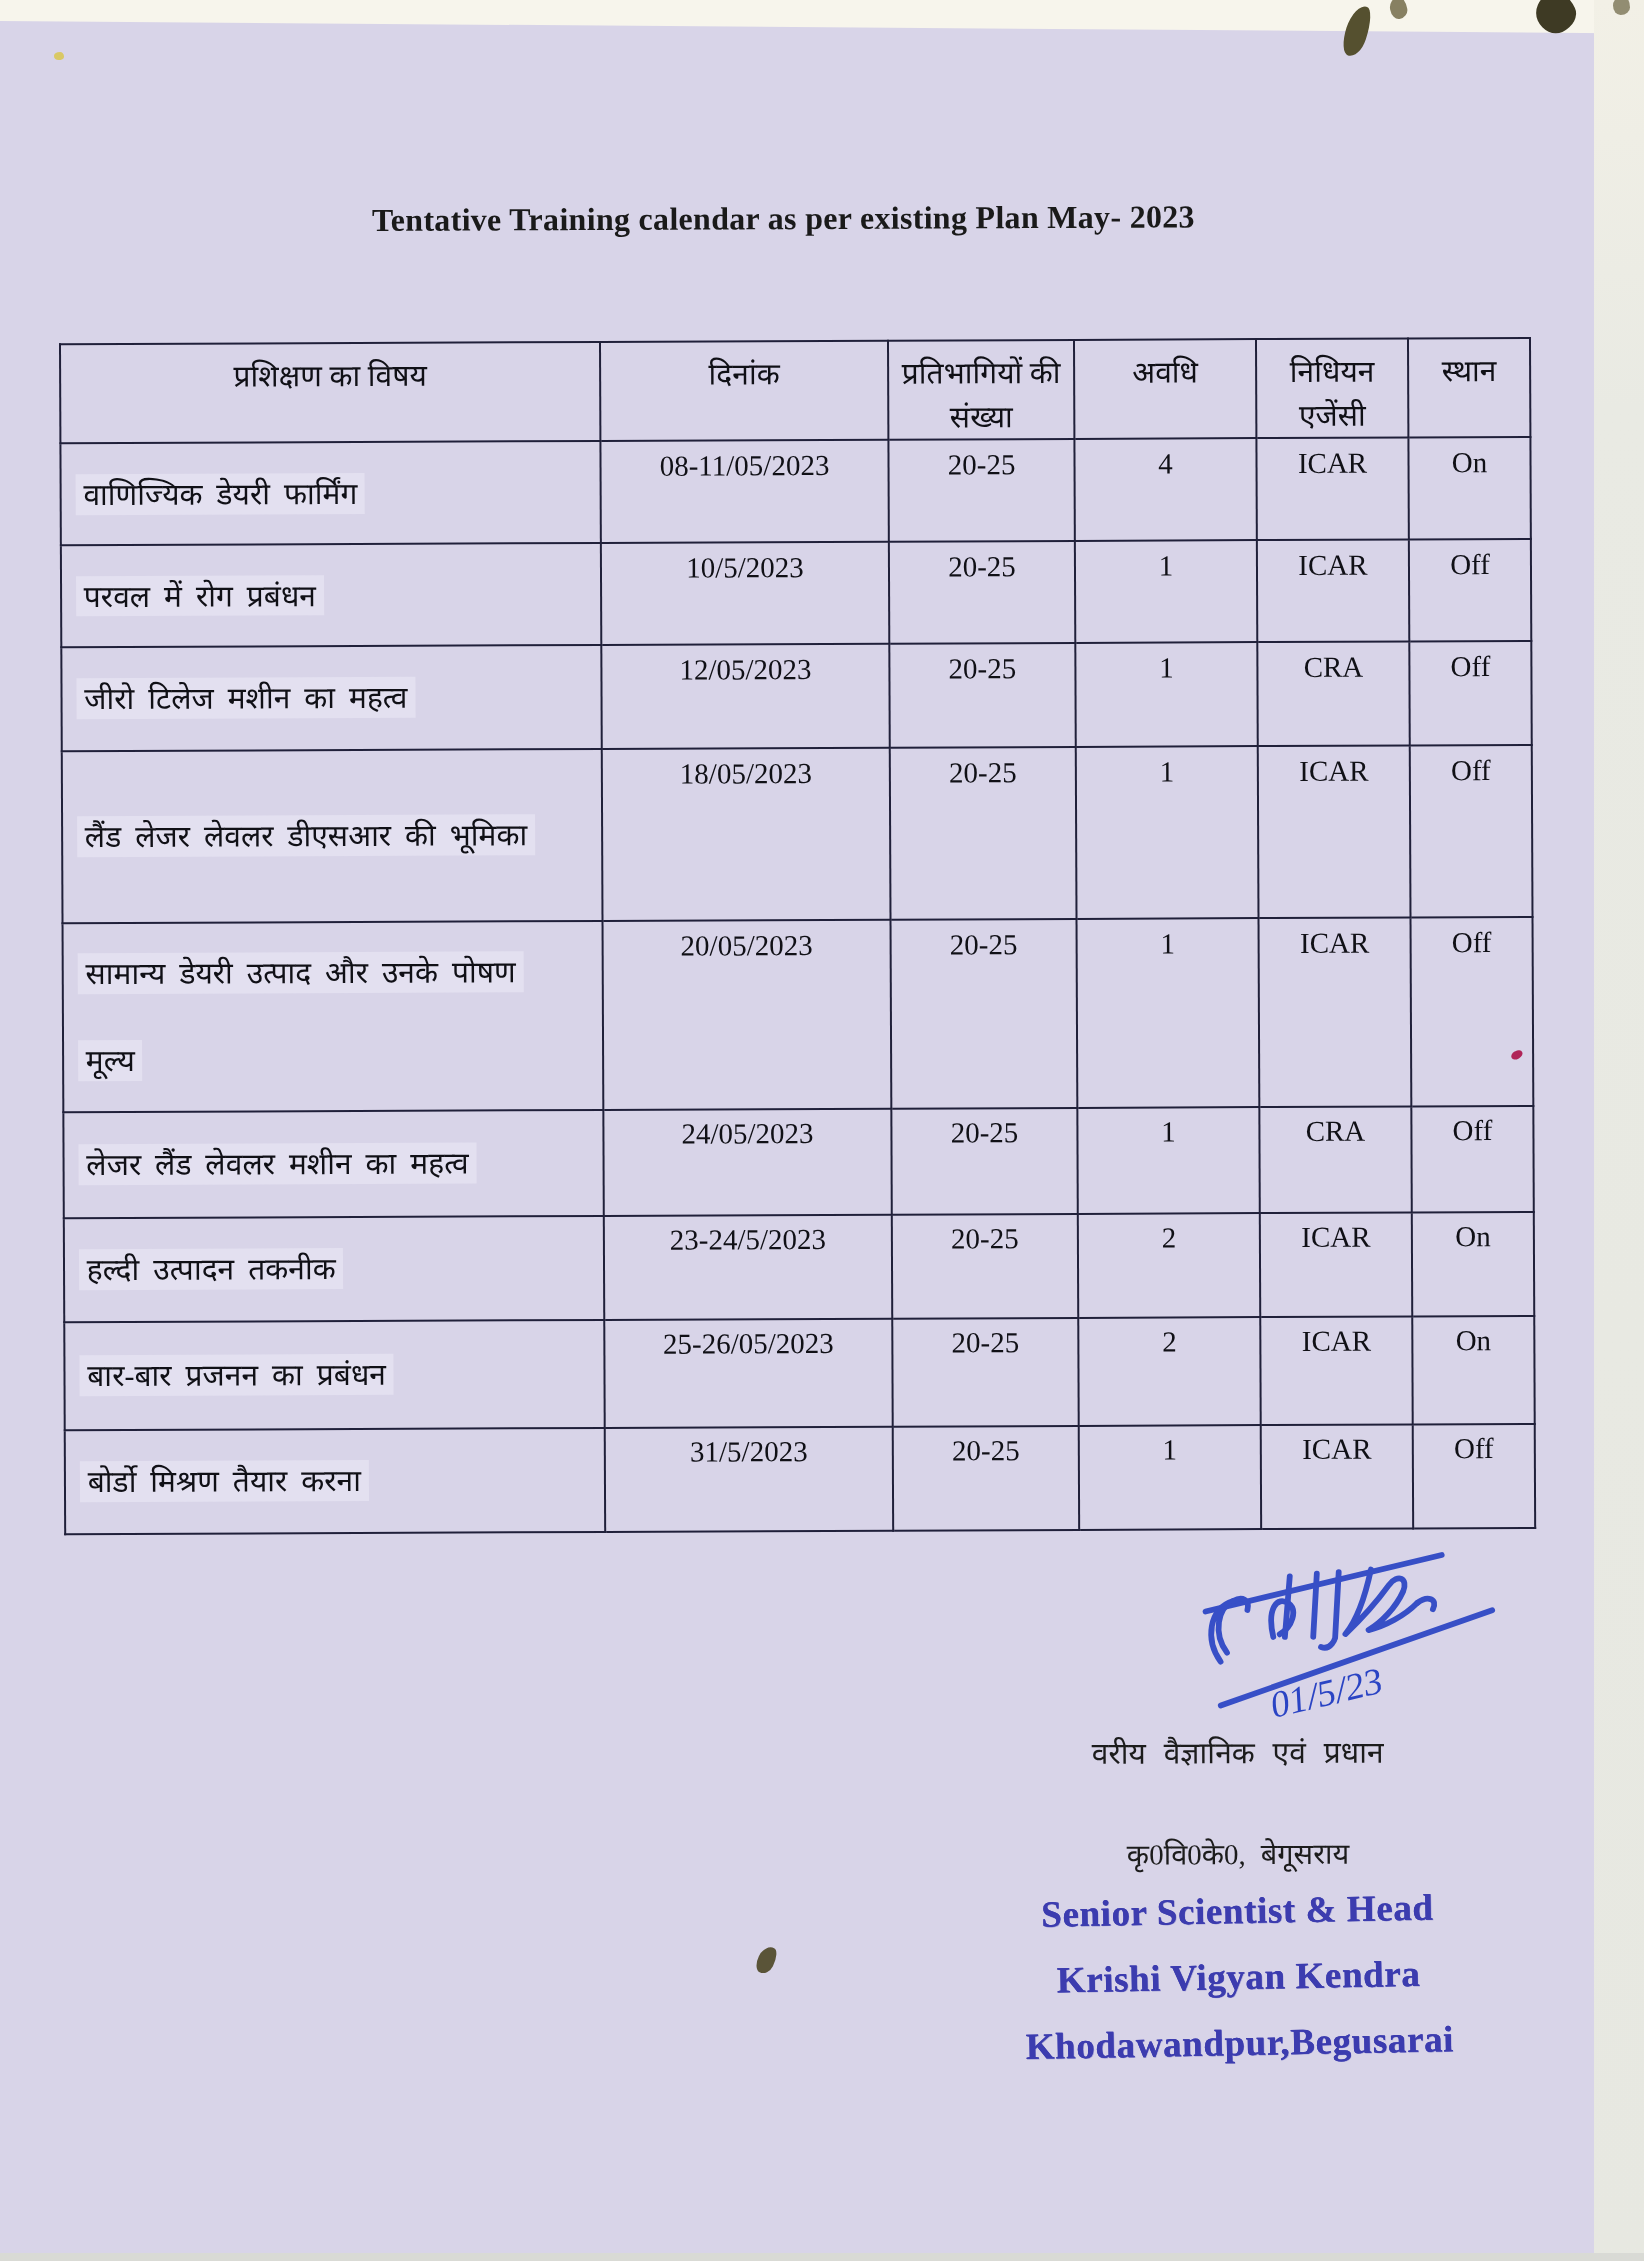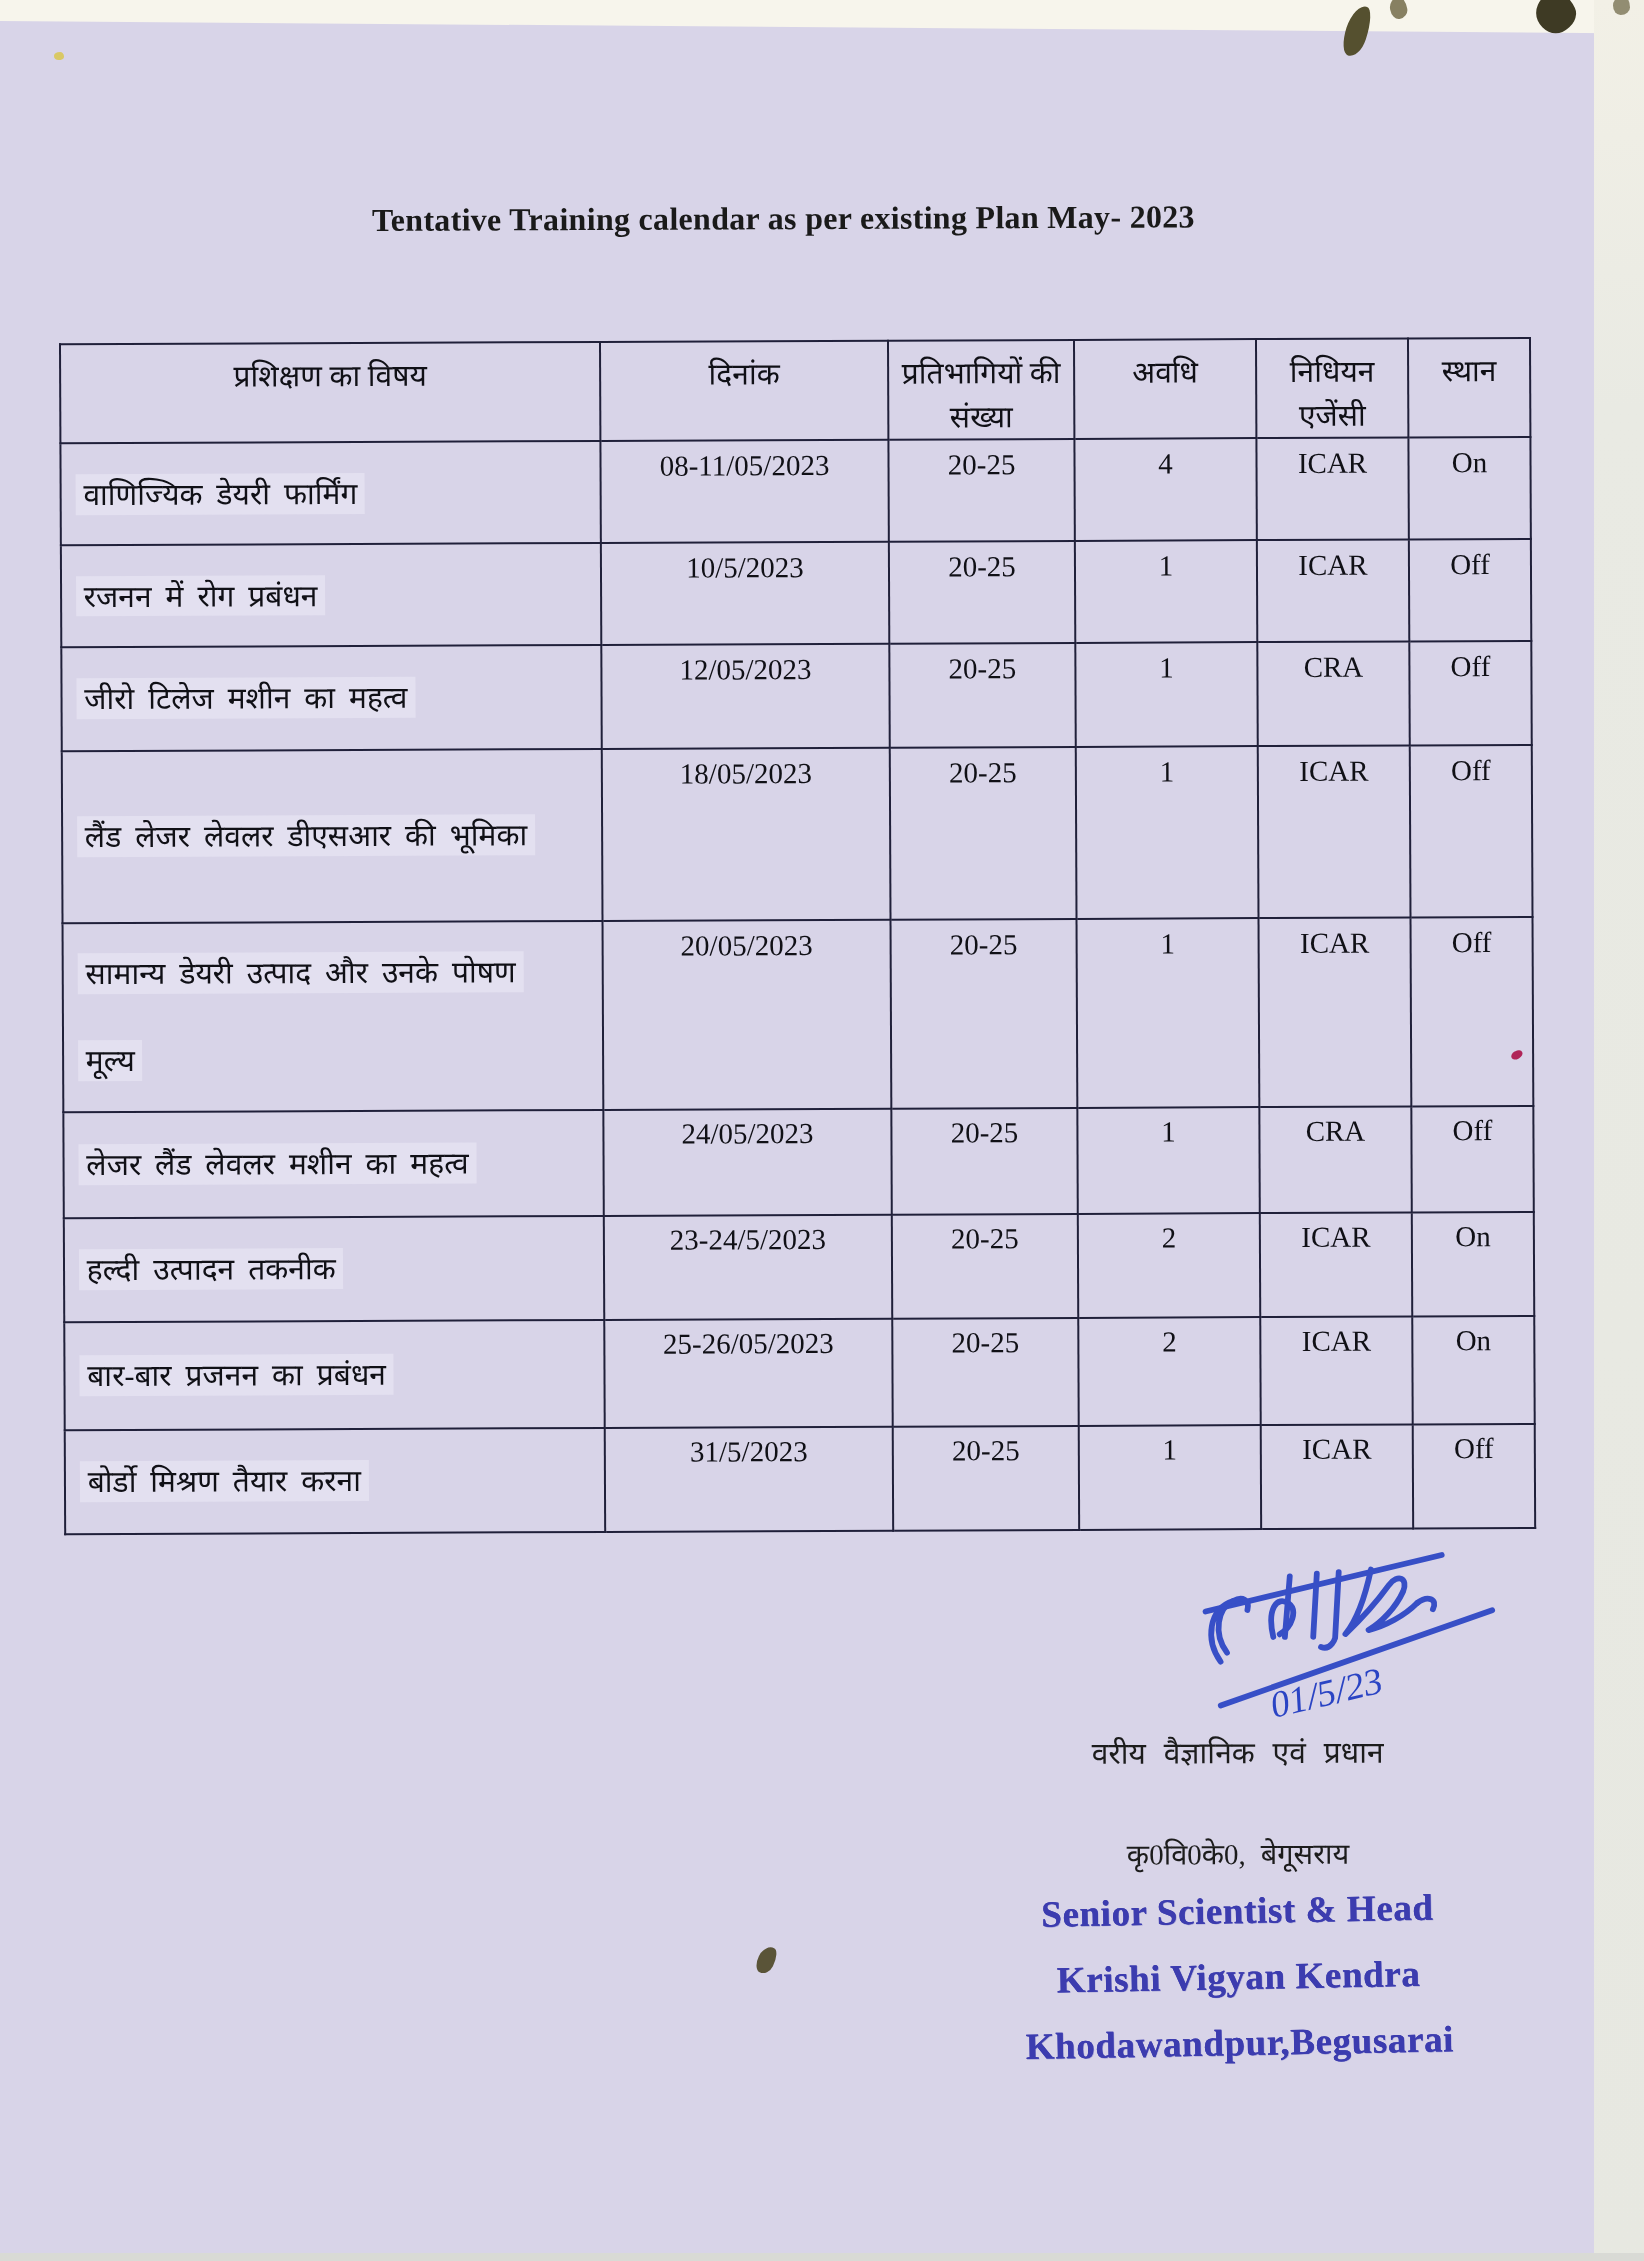--- a/index.html
+++ b/index.html
@@ -102,21 +102,21 @@
     </tr>
     <tr style="height:97px">
       <td class="subject"><span class="subject-band">वाणिज्यिक डेयरी फार्मिंग</span></td>
       <td>08-11/05/2023</td>
       <td>20-25</td>
       <td>4</td>
       <td>ICAR</td>
       <td>On</td>
     </tr>
     <tr style="height:101px">
-      <td class="subject"><span class="subject-band">रजनन में रोग प्रबंधन</span></td>
+      <td class="subject"><span class="subject-band">परवल में रोग प्रबंधन</span></td>
       <td>10/5/2023</td>
       <td>20-25</td>
       <td>1</td>
       <td>ICAR</td>
       <td>Off</td>
     </tr>
     <tr style="height:104px">
       <td class="subject"><span class="subject-band">जीरो टिलेज मशीन का महत्व</span></td>
       <td>12/05/2023</td>
       <td>20-25</td>

